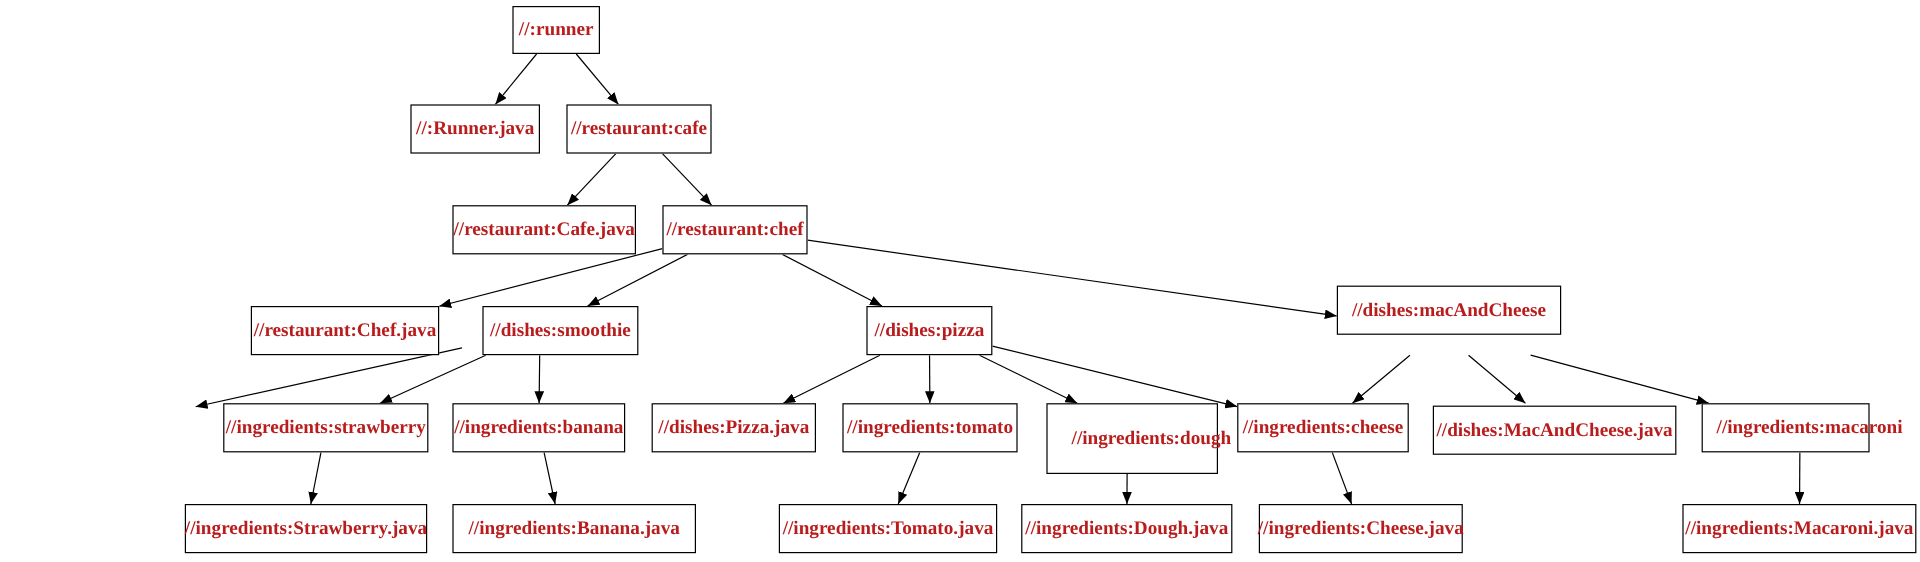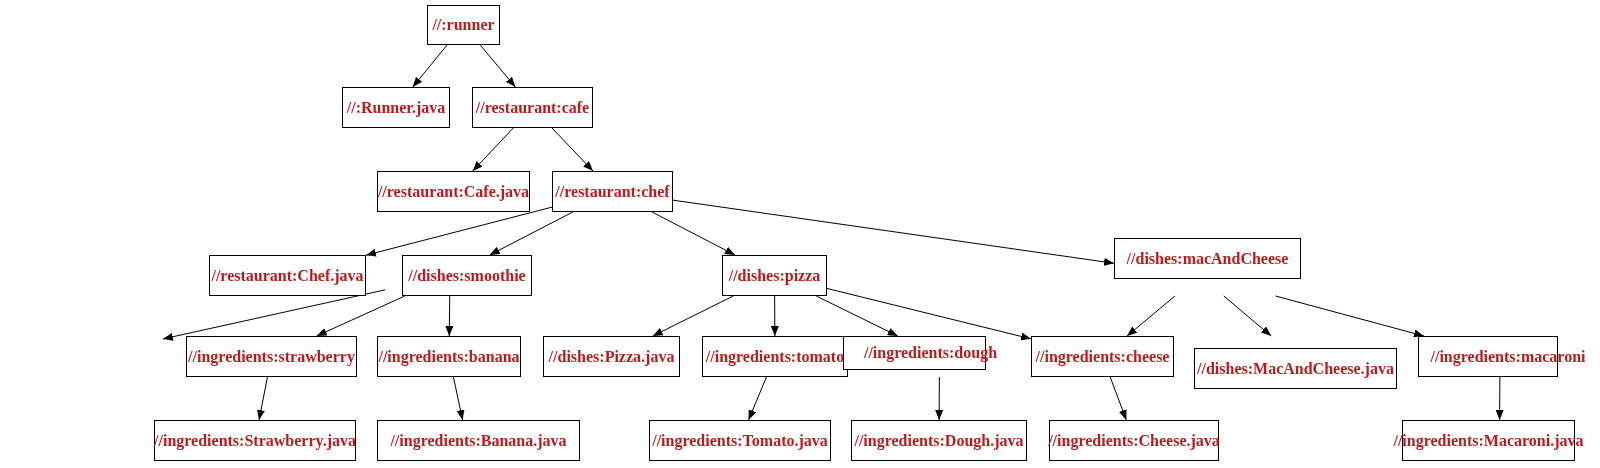--- a/index.html
+++ b/index.html
@@ -109,43 +109,43 @@
     </div>
     <div class="node" style="left: 377px; top: 336px; width: 144px; height: 41px; background: rgb(255, 255, 255); border-color: rgb(0, 0, 0);">
       <span>//ingredients:banana</span>
     </div>
     <div class="node" style="left: 543px; top: 336px; width: 137px; height: 41px; background: rgb(255, 255, 255); border-color: rgb(0, 0, 0); text-align: center;">
       <span>//dishes:Pizza.java</span>
     </div>
     <div class="node" style="left: 702px; top: 336px; width: 146px; height: 41px; background: rgb(255, 255, 255); border-color: rgb(0, 0, 0);">
       <span>//ingredients:tomato</span>
     </div>
-    <div class="node" style="left: 843px; top: 336px; width: 143px; height: 34px; background: rgb(255, 255, 255); border-color: rgb(0, 0, 0); padding-left: 32px;">
+    <div class="node" style="left: 872px; top: 336px; width: 143px; height: 59px; background: rgb(255, 255, 255); border-color: rgb(0, 0, 0); padding-left: 32px;">
       <span>//ingredients:dough</span>
     </div>
     <div class="node" style="left: 1031px; top: 336px; width: 143px; height: 41px; background: rgb(255, 255, 255); border-color: rgb(0, 0, 0);">
       <span>//ingredients:cheese</span>
     </div>
-    <div class="node" style="left: 1194px; top: 348px; width: 203px; height: 41px; background: rgb(255, 255, 255); border-color: rgb(0, 0, 0);">
+    <div class="node" style="left: 1194px; top: 338px; width: 203px; height: 41px; background: rgb(255, 255, 255); border-color: rgb(0, 0, 0);">
       <span>//dishes:MacAndCheese.java</span>
     </div>
     <div class="node" style="left: 1418px; top: 336px; width: 140px; height: 41px; background: rgb(255, 255, 255); border-color: rgb(0, 0, 0); padding-left: 40px;">
       <span>//ingredients:macaroni</span>
     </div>
     <div class="node" style="left: 154px; top: 420px; width: 202px; height: 41px; background: rgb(255, 255, 255); border-color: rgb(0, 0, 0);">
       <span>//ingredients:Strawberry.java</span>
     </div>
     <div class="node" style="left: 377px; top: 420px; width: 203px; height: 41px; background: rgb(255, 255, 255); border-color: rgb(0, 0, 0);">
       <span>//ingredients:Banana.java</span>
     </div>
     <div class="node" style="left: 649px; top: 420px; width: 182px; height: 41px; background: rgb(255, 255, 255); border-color: rgb(0, 0, 0);">
       <span>//ingredients:Tomato.java</span>
     </div>
     <div class="node" style="left: 851px; top: 420px; width: 176px; height: 41px; background: rgb(255, 255, 255); border-color: rgb(0, 0, 0); text-align: center;">
       <span>//ingredients:Dough.java</span>
     </div>
     <div class="node" style="left: 1049px; top: 420px; width: 170px; height: 41px; background: rgb(255, 255, 255); border-color: rgb(0, 0, 0);">
       <span>//ingredients:Cheese.java</span>
     </div>
-    <div class="node" style="left: 1402px; top: 420px; width: 173px; height: 41px; background: rgb(255, 255, 255); border-color: rgb(0, 0, 0);">
+    <div class="node" style="left: 1402px; top: 420px; width: 195px; height: 41px; background: rgb(255, 255, 255); border-color: rgb(0, 0, 0);">
       <span>//ingredients:Macaroni.java</span>
     </div>
   </div>
 
 </body></html>

